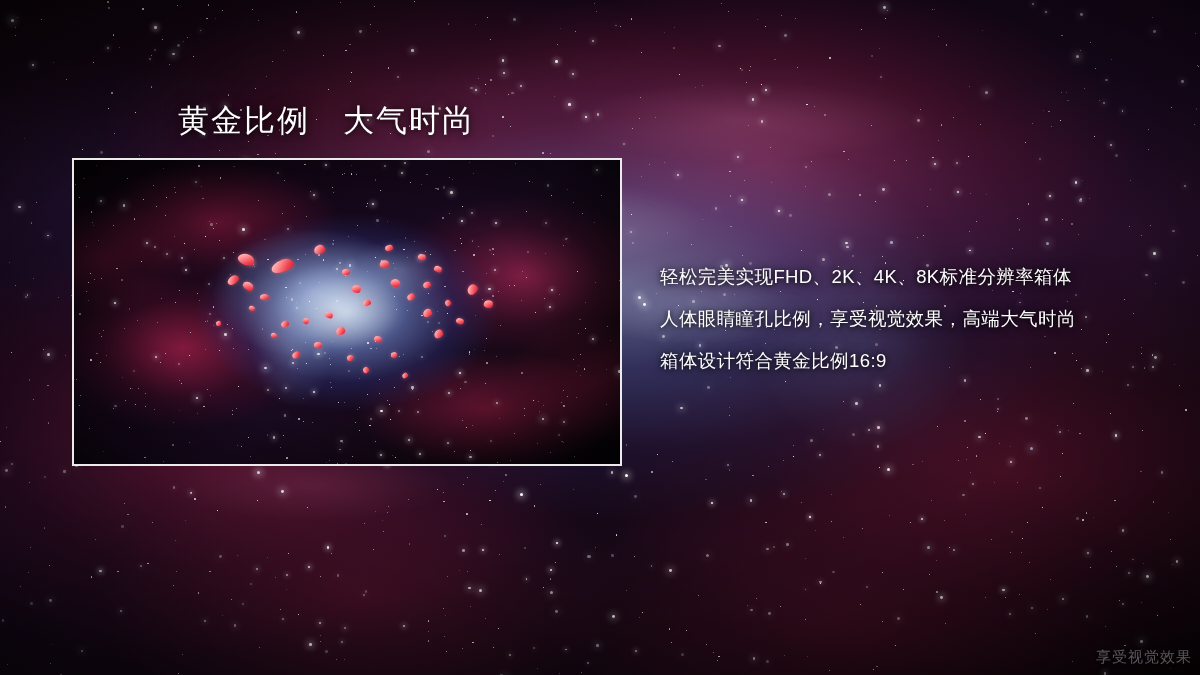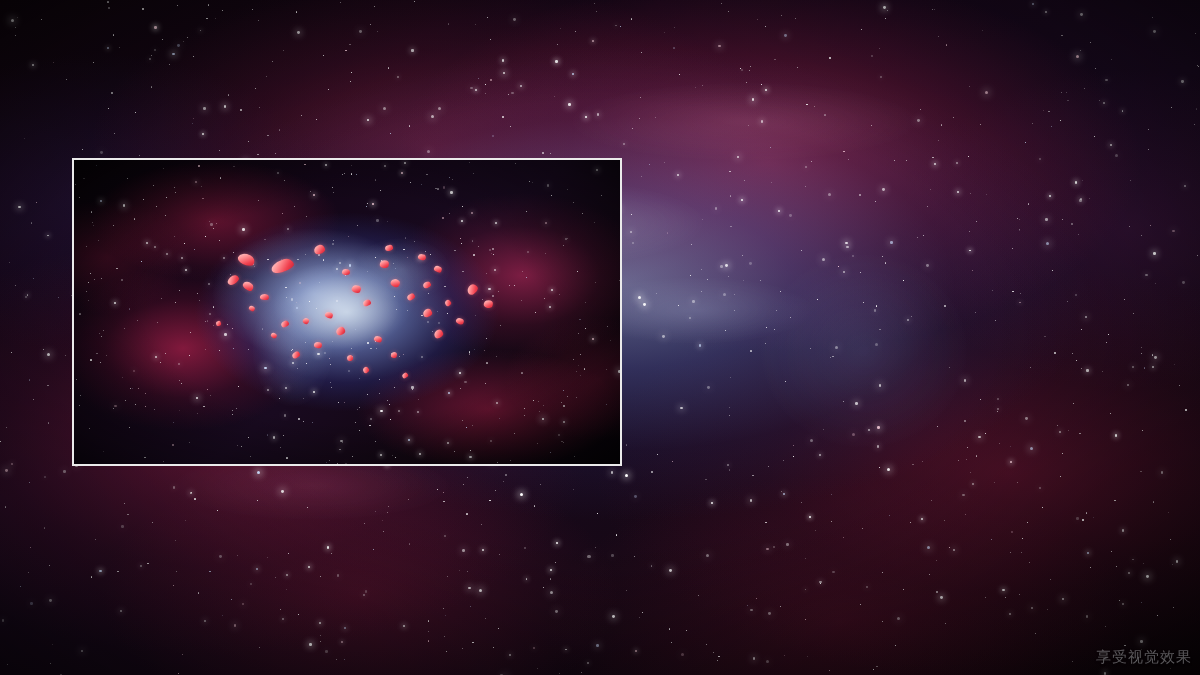--- a/index.html
+++ b/index.html
@@ -1112,20 +1112,21 @@
       <i style="left:22.67%;top:9.09%;width:0.74px;height:0.74px;opacity:0.55;background:#ffffff;"></i>
       <i style="left:77.63%;top:1.31%;width:1.45px;height:1.45px;opacity:0.65;background:#ffffff;"></i>
       <i style="left:25.91%;top:29.10%;width:2.38px;height:2.38px;opacity:0.65;background:#ffffff;box-shadow:0 0 5.7px 1.7px rgba(255,255,255,0.33);"></i>
       <i style="left:45.11%;top:47.70%;width:3.16px;height:3.16px;opacity:0.26;background:#ffffff;box-shadow:0 0 7.6px 2.2px rgba(255,255,255,0.13);"></i>
       <i style="left:19.58%;top:28.13%;width:0.71px;height:0.71px;opacity:0.72;background:#ffd6e2;"></i>
       <i style="left:77.38%;top:85.05%;width:1.25px;height:1.25px;opacity:0.78;background:#ffffff;"></i>
       <i style="left:66.74%;top:74.43%;width:0.60px;height:0.60px;opacity:0.39;background:#ffffff;"></i>
     </div>
   <div class="bg-layer bg-vignette"></div>
 
+  <div class="title">黄金比例　大气时尚</div>
 
   <div class="photo-frame">
     <div class="photo-inner">
       <div class="photo-neb"></div>
       <div class="photo-glow"></div>
       <div class="stars" id="photo-stars">
           <i style="left:62.26%;top:26.62%;width:1.52px;height:1.52px;opacity:0.45;background:#ffffff;"></i>
           <i style="left:83.83%;top:7.38%;width:0.85px;height:0.85px;opacity:0.36;background:#ffffff;"></i>
           <i style="left:76.72%;top:30.81%;width:1.28px;height:1.28px;opacity:0.90;background:#ffffff;"></i>
           <i style="left:50.68%;top:61.93%;width:0.66px;height:0.66px;opacity:0.48;background:#ffffff;"></i>
@@ -1581,15 +1582,20 @@
           <span class="petal" style="left:64%;top:40%;width:7.5px;height:6px;transform:rotate(-18deg);"></span>
           <span class="petal" style="left:32%;top:48%;width:6px;height:4.5px;transform:rotate(34deg);"></span>
           <span class="petal" style="left:26%;top:53%;width:4.5px;height:4.5px;transform:rotate(-12deg);"></span>
           <span class="petal" style="left:49%;top:36%;width:7.5px;height:6px;transform:rotate(8deg);"></span>
           <span class="petal" style="left:60%;top:70%;width:6px;height:4.5px;transform:rotate(-30deg);"></span>
         </div>
       <div class="photo-vig"></div>
     </div>
   </div>
 
+  <div class="body-text">
+    <div class="body-line">轻松完美实现FHD、2K、4K、8K标准分辨率箱体</div>
+    <div class="body-line">人体眼睛瞳孔比例，享受视觉效果，高端大气时尚</div>
+    <div class="body-line">箱体设计符合黄金比例16:9</div>
+  </div>
 
   <div class="watermark">享受视觉效果</div>
 </div>
 
 </body></html>

